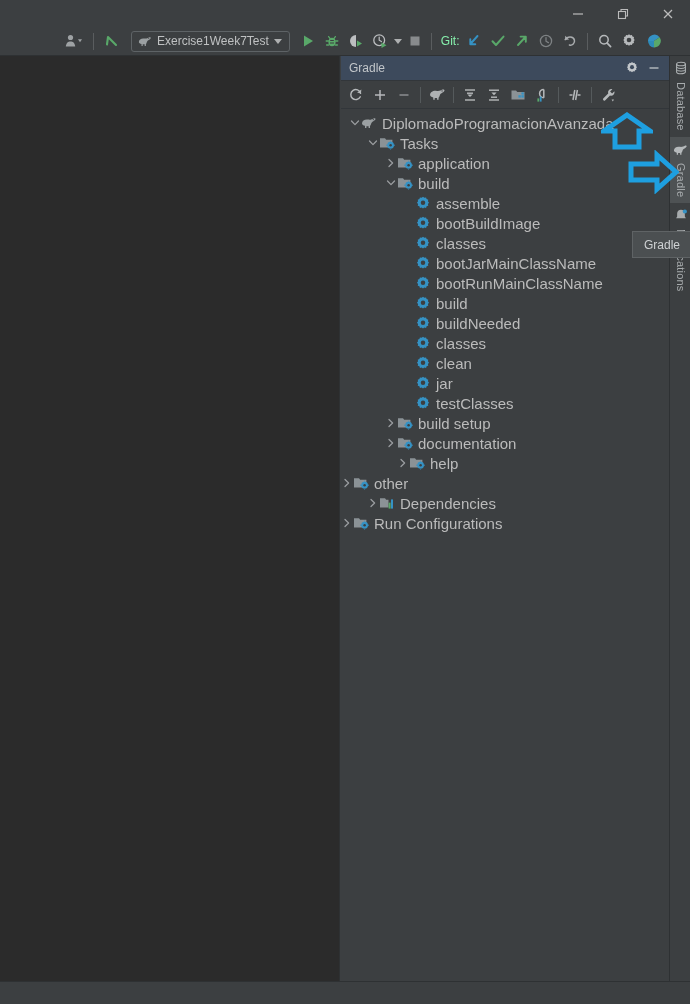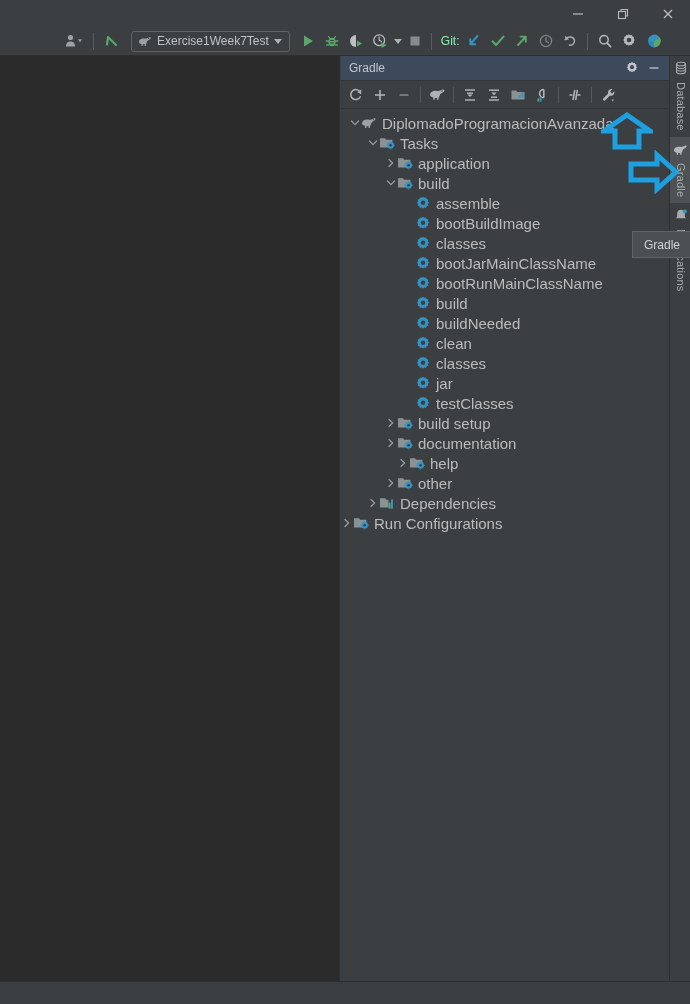--- a/index.html
+++ b/index.html
@@ -515,40 +515,40 @@
         <span class="tlabel">buildNeeded</span>
       </div>
       <div class="trow" style="padding-left: 62px;">
         <span class="tw-chev"></span>
         <span class="ticon">
           <svg width="14" height="14" viewBox="0 0 16 16">
             <path d="M8 0.8 L9.55 2 L11.5 1.6 L12.1 3.5 L14 4.2 L13.6 6.1 L14.9 7.6 L13.6 9.1 L14 11 L12.1 11.7 L11.5 13.6 L9.55 13.2 L8 14.4 L6.45 13.2 L4.5 13.6 L3.9 11.7 L2 11 L2.4 9.1 L1.1 7.6 L2.4 6.1 L2 4.2 L3.9 3.5 L4.5 1.6 L6.45 2 Z" fill="#3592c4"></path>
             <circle cx="8" cy="7.6" r="2.55" fill="#3c3f41"></circle>
           </svg>
         </span>
+        <span class="tlabel">classes</span>
+      </div>
+      <div class="trow" style="padding-left: 62px;">
+        <span class="tw-chev"></span>
+        <span class="ticon">
+          <svg width="14" height="14" viewBox="0 0 16 16">
+            <path d="M8 0.8 L9.55 2 L11.5 1.6 L12.1 3.5 L14 4.2 L13.6 6.1 L14.9 7.6 L13.6 9.1 L14 11 L12.1 11.7 L11.5 13.6 L9.55 13.2 L8 14.4 L6.45 13.2 L4.5 13.6 L3.9 11.7 L2 11 L2.4 9.1 L1.1 7.6 L2.4 6.1 L2 4.2 L3.9 3.5 L4.5 1.6 L6.45 2 Z" fill="#3592c4"></path>
+            <circle cx="8" cy="7.6" r="2.55" fill="#3c3f41"></circle>
+          </svg>
+        </span>
         <span class="tlabel">clean</span>
       </div>
       <div class="trow" style="padding-left: 62px;">
         <span class="tw-chev"></span>
         <span class="ticon">
           <svg width="14" height="14" viewBox="0 0 16 16">
             <path d="M8 0.8 L9.55 2 L11.5 1.6 L12.1 3.5 L14 4.2 L13.6 6.1 L14.9 7.6 L13.6 9.1 L14 11 L12.1 11.7 L11.5 13.6 L9.55 13.2 L8 14.4 L6.45 13.2 L4.5 13.6 L3.9 11.7 L2 11 L2.4 9.1 L1.1 7.6 L2.4 6.1 L2 4.2 L3.9 3.5 L4.5 1.6 L6.45 2 Z" fill="#3592c4"></path>
             <circle cx="8" cy="7.6" r="2.55" fill="#3c3f41"></circle>
           </svg>
         </span>
-        <span class="tlabel">classes</span>
-      </div>
-      <div class="trow" style="padding-left: 62px;">
-        <span class="tw-chev"></span>
-        <span class="ticon">
-          <svg width="14" height="14" viewBox="0 0 16 16">
-            <path d="M8 0.8 L9.55 2 L11.5 1.6 L12.1 3.5 L14 4.2 L13.6 6.1 L14.9 7.6 L13.6 9.1 L14 11 L12.1 11.7 L11.5 13.6 L9.55 13.2 L8 14.4 L6.45 13.2 L4.5 13.6 L3.9 11.7 L2 11 L2.4 9.1 L1.1 7.6 L2.4 6.1 L2 4.2 L3.9 3.5 L4.5 1.6 L6.45 2 Z" fill="#3592c4"></path>
-            <circle cx="8" cy="7.6" r="2.55" fill="#3c3f41"></circle>
-          </svg>
-        </span>
         <span class="tlabel">jar</span>
       </div>
       <div class="trow" style="padding-left: 62px;">
         <span class="tw-chev"></span>
         <span class="ticon">
           <svg width="14" height="14" viewBox="0 0 16 16">
             <path d="M8 0.8 L9.55 2 L11.5 1.6 L12.1 3.5 L14 4.2 L13.6 6.1 L14.9 7.6 L13.6 9.1 L14 11 L12.1 11.7 L11.5 13.6 L9.55 13.2 L8 14.4 L6.45 13.2 L4.5 13.6 L3.9 11.7 L2 11 L2.4 9.1 L1.1 7.6 L2.4 6.1 L2 4.2 L3.9 3.5 L4.5 1.6 L6.45 2 Z" fill="#3592c4"></path>
             <circle cx="8" cy="7.6" r="2.55" fill="#3c3f41"></circle>
           </svg>
         </span>
@@ -595,21 +595,21 @@
         <span class="ticon">
           <svg width="16" height="14" viewBox="0 0 16 14">
             <path d="M1 2.2 H6 L7.2 3.8 H13.4 V11.6 H1 Z" fill="#8b9296"></path>
             <circle cx="11.6" cy="9.2" r="3.4" fill="#3592c4"></circle>
             <circle cx="11.6" cy="9.2" r="1.25" fill="#3c3f41"></circle>
             <path d="M11.6 4.6 L12.5 5.6 L10.7 5.6 Z M11.6 13.8 L12.5 12.8 L10.7 12.8 Z M7 9.2 L8 8.3 L8 10.1 Z M16.2 9.2 L15.2 8.3 L15.2 10.1 Z" fill="#3592c4"></path>
           </svg>
         </span>
         <span class="tlabel">help</span>
       </div>
-      <div class="trow" style="padding-left: 44px;">
+      <div class="trow" style="">
         <span class="tw-chev">
           <svg width="12" height="12" viewBox="0 0 12 12">
             <path d="M4 2.5 L7.6 6 L4 9.5" fill="none" stroke="#9a9da0" stroke-width="1.25" stroke-linecap="round" stroke-linejoin="round"></path>
           </svg>
         </span>
         <span class="ticon">
           <svg width="16" height="14" viewBox="0 0 16 14">
             <path d="M1 2.2 H6 L7.2 3.8 H13.4 V11.6 H1 Z" fill="#8b9296"></path>
             <circle cx="11.6" cy="9.2" r="3.4" fill="#3592c4"></circle>
             <circle cx="11.6" cy="9.2" r="1.25" fill="#3c3f41"></circle>

